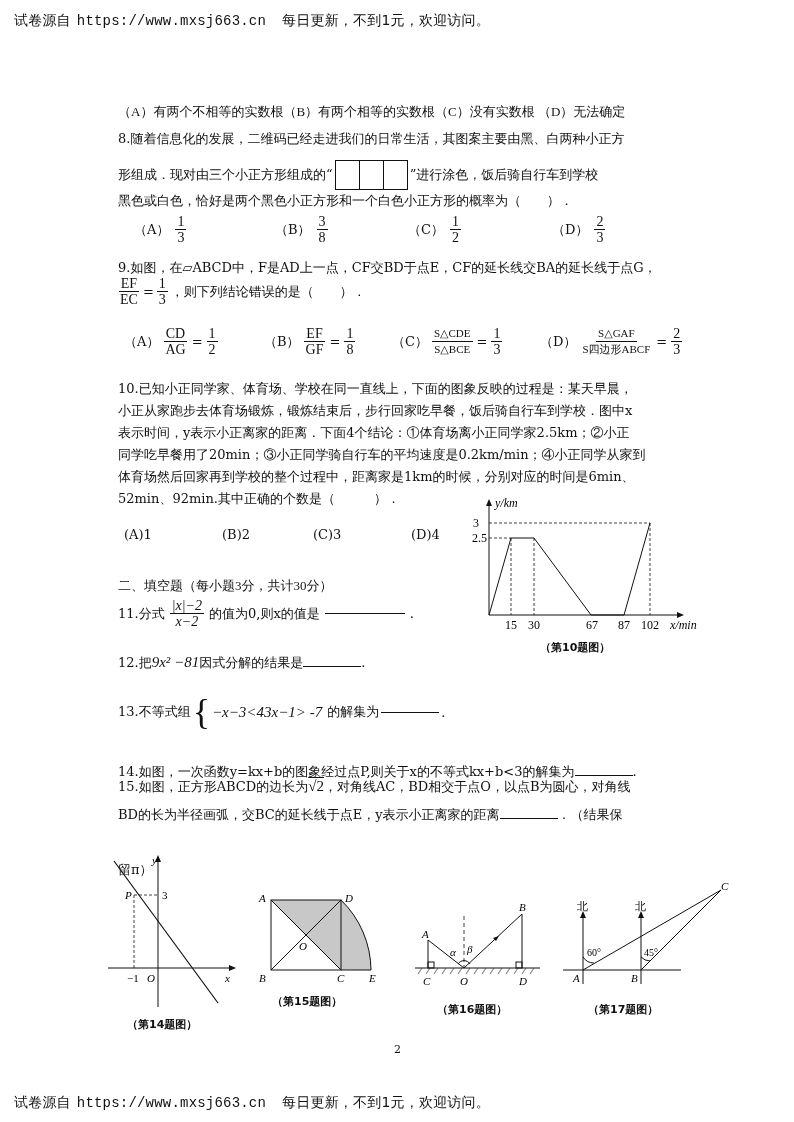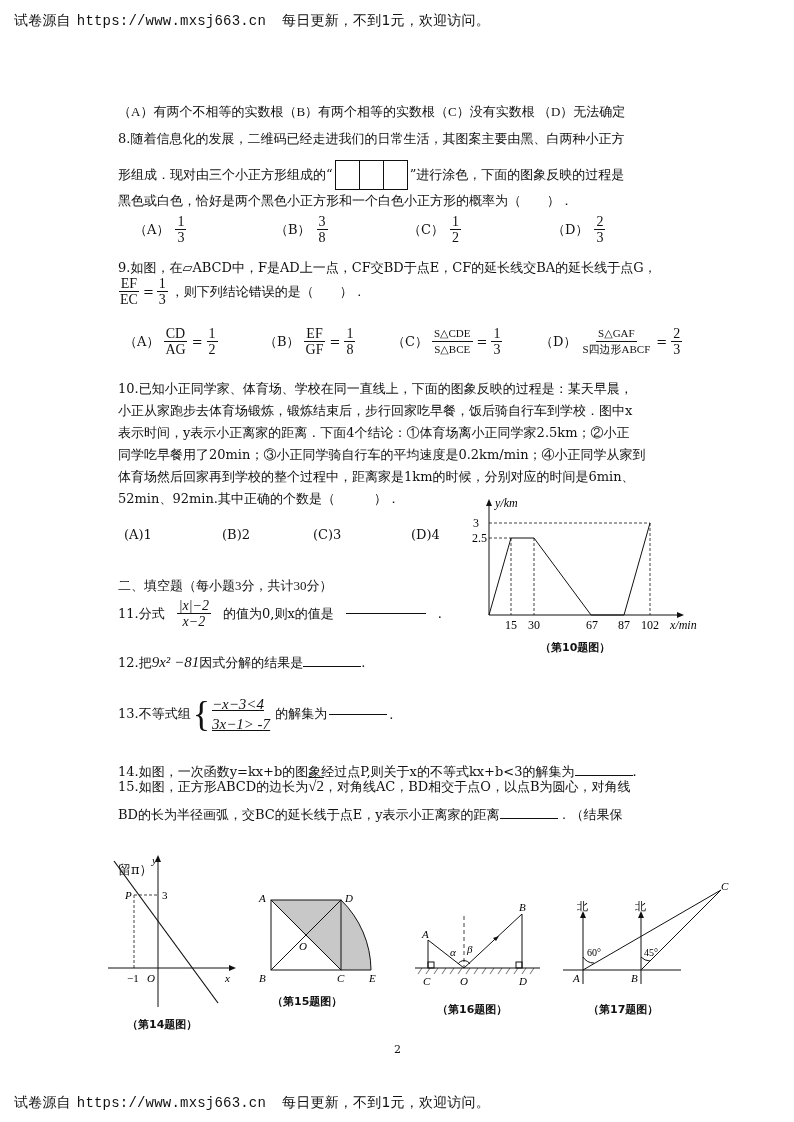--- a/index.html
+++ b/index.html
@@ -30,21 +30,21 @@
 </div>
 
 <div class="line" style="top:104px;font-family:Liberation Serif, serif;">（A）有两个不相等的实数根（B）有两个相等的实数根（C）没有实数根 （D）无法确定</div>
 
 <div class="line" style="top:131px;">8.随着信息化的发展，二维码已经走进我们的日常生活，其图案主要由黑、白两种小正方</div>
 <div class="line" style="top:160px;">
   <span>形组成．现对由三个小正方形组成的“</span><span class="boxes" style="margin:0 2px;">
       <span></span>
       <span></span>
       <span></span>
-    </span><span>”进行涂色，下面的图象反映的过程是</span>
+    </span><span>”进行涂色，饭后骑自行车到学校</span>
 </div>
 <div class="line" style="top:193px;">黑色或白色，恰好是两个黑色小正方形和一个白色小正方形的概率为（　　）．</div>
 
 <div class="opt" style="left:134px; top:214px;">
     <span>（A）</span>
     <span class="frac">
       <span class="num">1</span>
       <span class="den">3</span>
     </span>
   </div>
@@ -167,39 +167,39 @@
   <text x="74" y="134" font-size="12" text-anchor="middle">30</text>
   <text x="132" y="134" font-size="12" text-anchor="middle">67</text>
   <text x="164" y="134" font-size="12" text-anchor="middle">87</text>
   <text x="190" y="134" font-size="12" text-anchor="middle">102</text>
   <text x="210" y="134" font-size="12" font-style="italic">x/min</text>
 </svg>
 <div class="caption" style="left:540px; top:640px;">（第10题图）</div>
 
 <div class="line" style="top:578px;font-family:Liberation Serif, serif;">二、填空题（每小题3分，共计30分）</div>
 
-<div class="opt" style="left:118px; top:598px; gap:12px;">
+<div class="opt" style="left:118px; top:598px; gap:5px;">
   <span>11.分式</span>
   <span class="frac">
       <span class="num it">|x|−2</span>
       <span class="den it">x−2</span>
     </span>
   <span>的值为0,则x的值是</span>
     <span class="blank" style="width:80px;"></span>
     <span>.</span>
 </div>
 
 <div class="line" style="top:654px;">
   <span>12.把</span><span class="math it">9x² −81</span><span>因式分解的结果是</span><span class="blank" style="width:58px;"></span><span>.</span>
 </div>
 
 <div class="opt" style="left:118px; top:694px; gap:2px;">
   <span>13.不等式组</span>
   <span style="font-size:36px; line-height:36px; font-family:'Liberation Serif',serif; font-weight:100;">{</span>
-  <span style="display:inline-flex; flex-direction:column; line-height:20px;text-decoration:underline;">
+  <span style="display:inline-flex; flex-direction:row; line-height:20px;">
     <span class="math it">−x−3&lt;4</span>
     <span class="math it">3x−1&gt; -7</span>
   </span>
   <span style="margin-left:3px;">的解集为</span>
     <span class="blank" style="width:58px;"></span>
     <span>.</span>
 </div>
 
 <div class="line" style="top:764px;">
   <span>14.如图，一次函数y=kx+b的图象经过点P,则关于x的不等式kx+b&lt;3的解集为</span><span class="blank" style="width:58px;"></span><span>.</span>

